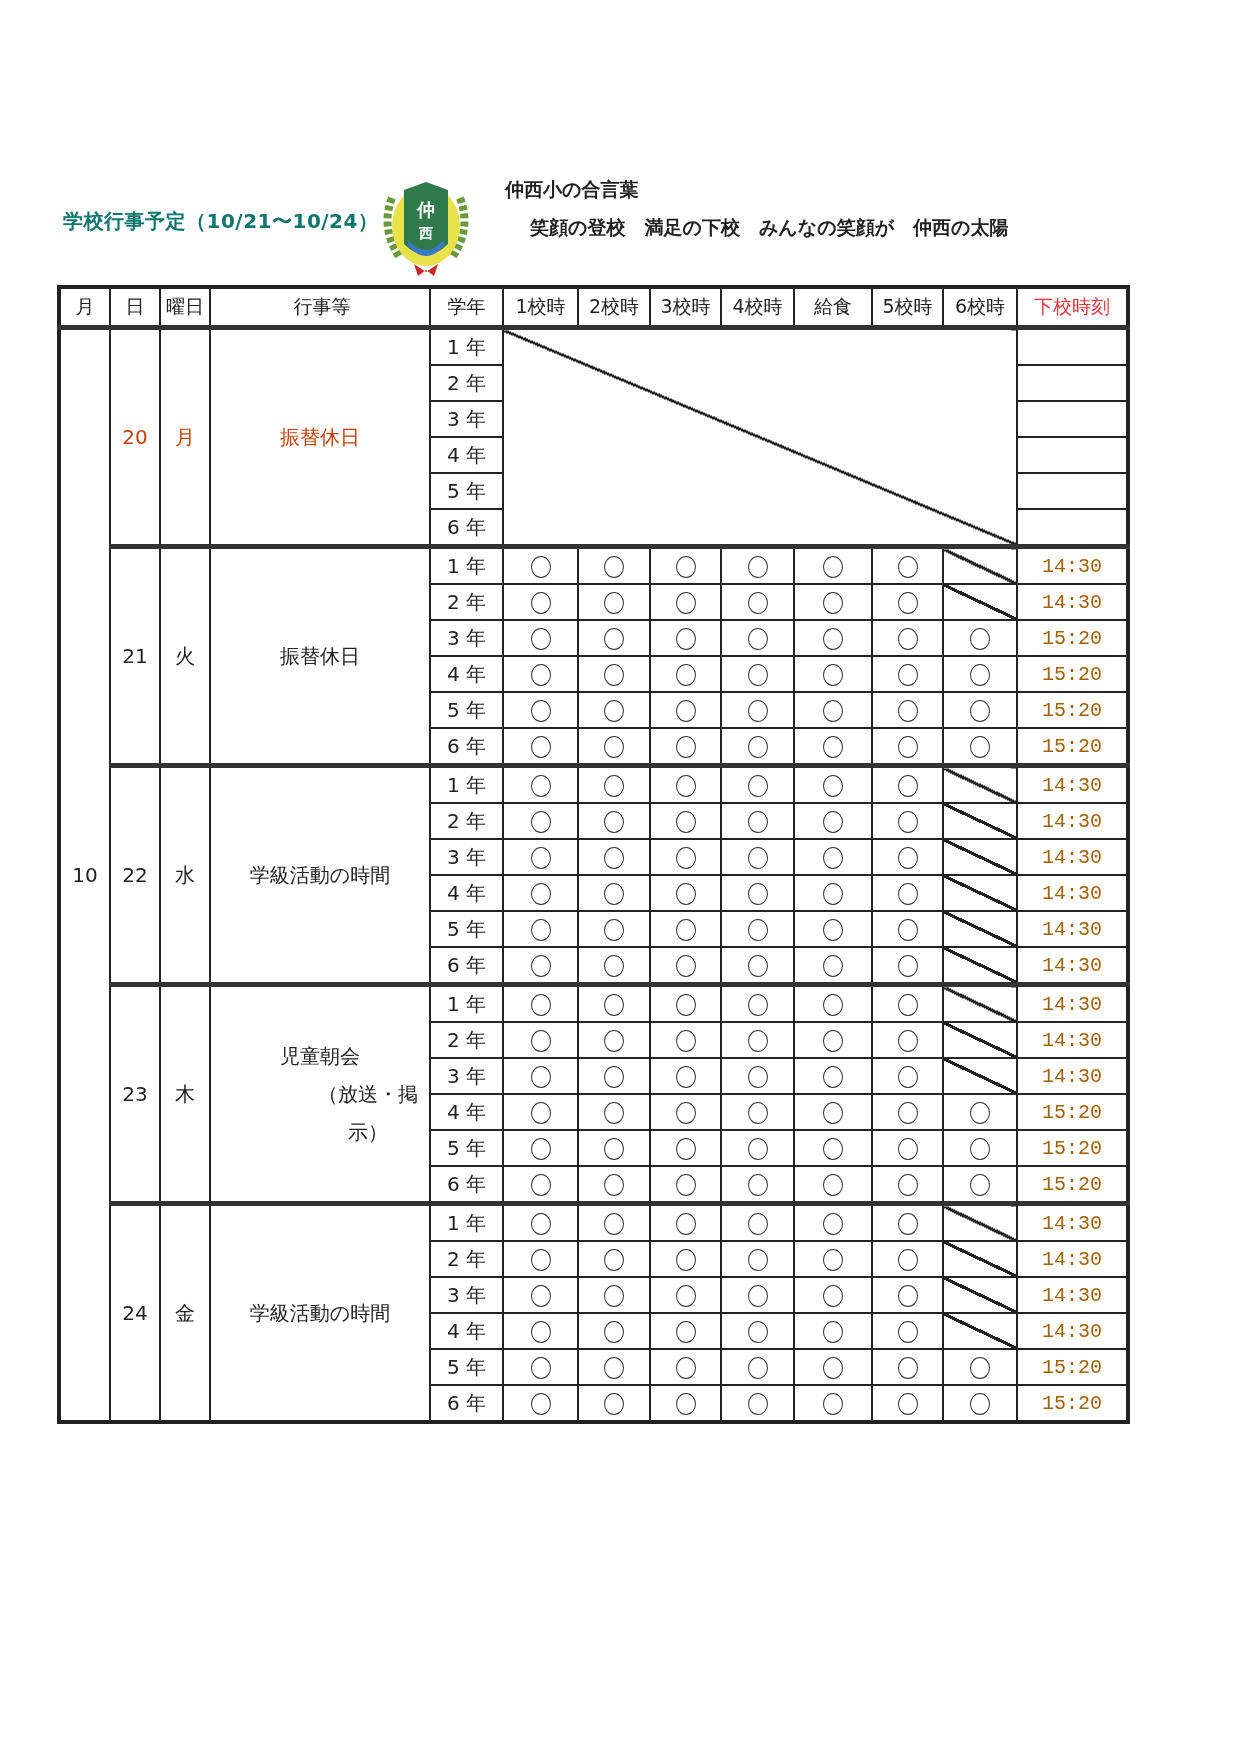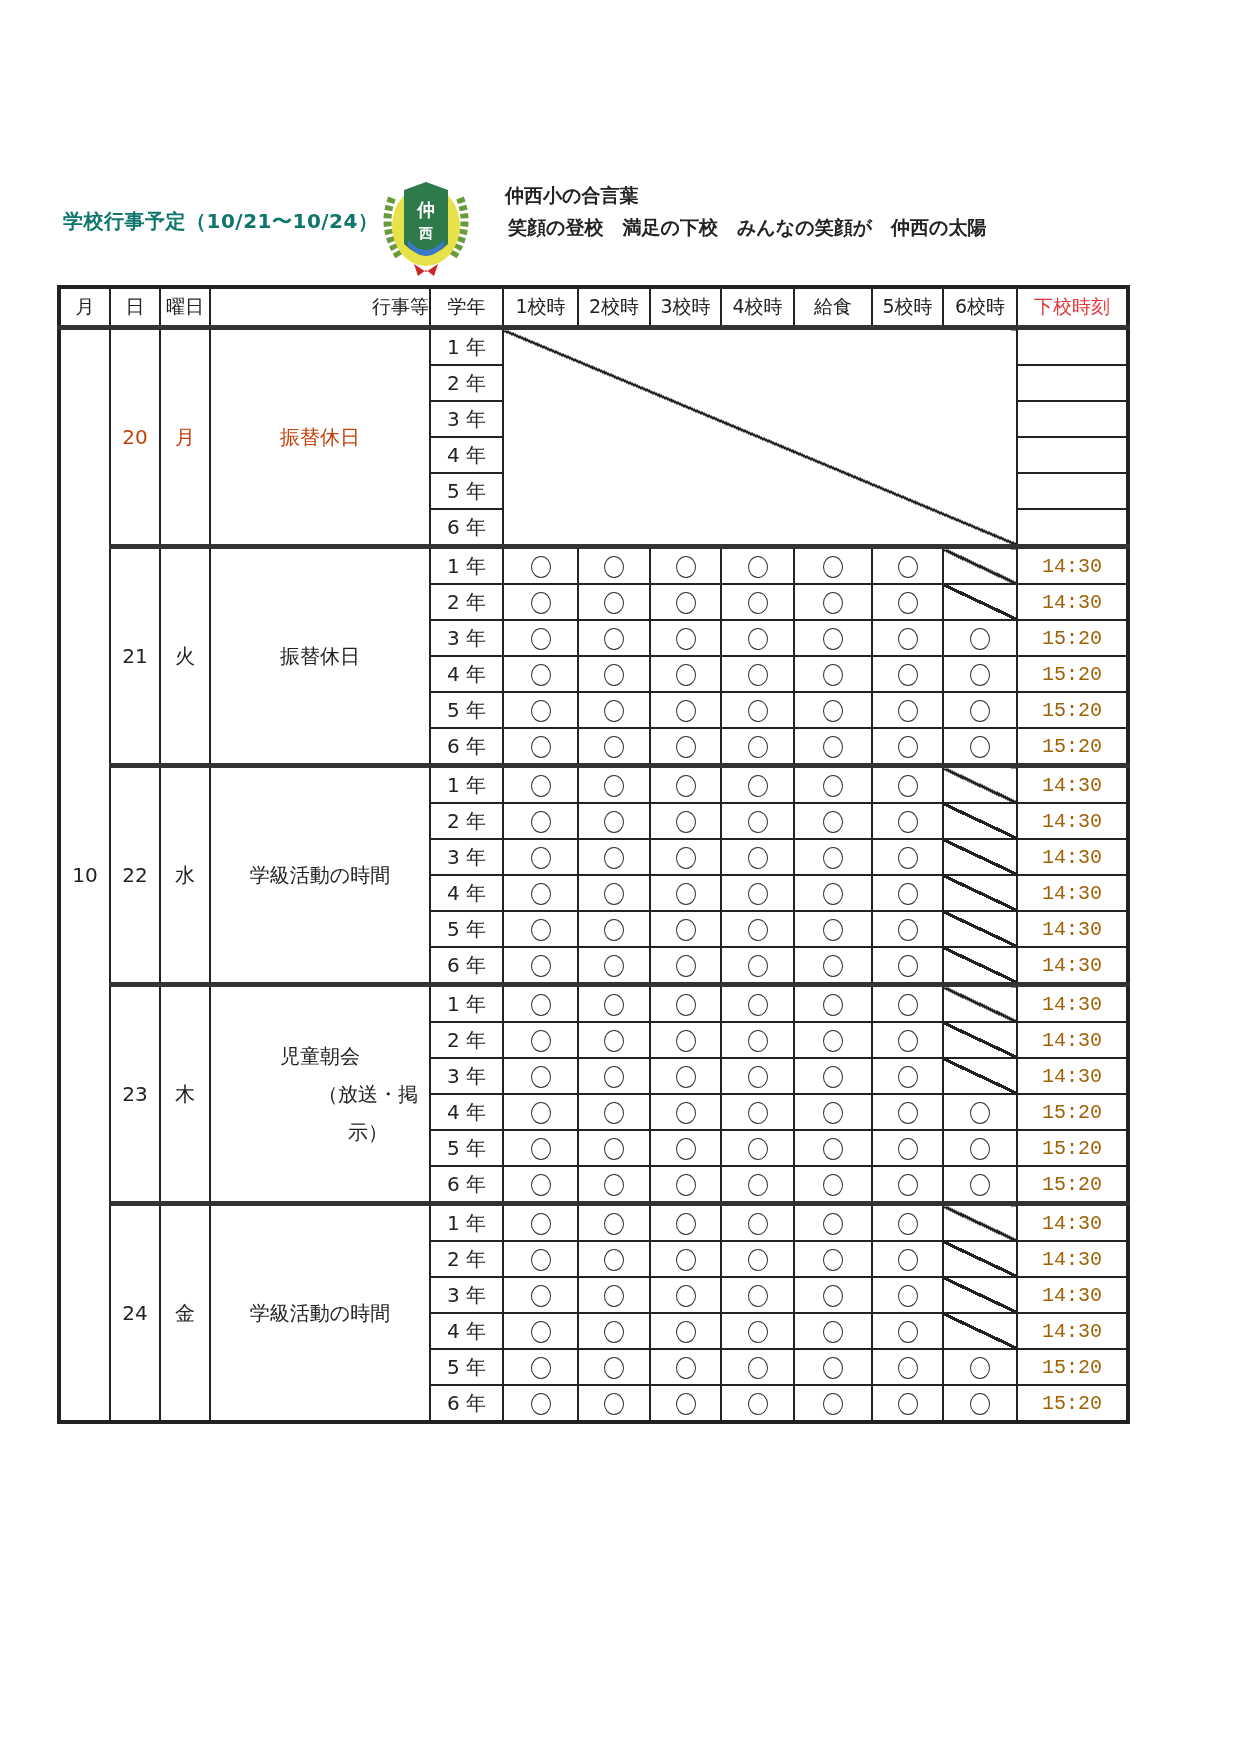--- a/index.html
+++ b/index.html
@@ -1,20 +1,20 @@
 <!DOCTYPE html>
 <html><head>
 <meta charset="utf-8">
 <style>
   html, body { margin:0; padding:0; background:#ffffff; }
   body { width:1240px; height:1754px; position:relative; overflow:hidden;
          font-family:"DejaVu Sans", "Liberation Sans", sans-serif; color:#222; }
   .title { position:absolute; left:63px; top:208px; font-size:20px; font-weight:bold; color:#0f766e; letter-spacing:0.5px; }
-  .motto-head { position:absolute; left:505px; top:183px; font-size:19px; font-weight:bold; color:#222; }
-  .motto { position:absolute; left:508px; top:215px; font-size:19px; font-weight:bold; color:#222; white-space:pre; }
+  .motto-head { position:absolute; left:505px; top:177px; font-size:19px; font-weight:bold; color:#222; }
+  .motto { position:absolute; left:530px; top:215px; font-size:19px; font-weight:bold; color:#222; white-space:pre; }
   .emblem { position:absolute; left:378px; top:168px; width:96px; height:108px; }
 
   table.sched { position:absolute; left:57px; top:285px; border-collapse:collapse;
                 border:4px solid #222; table-layout:fixed; }
   table.sched td, table.sched th { border:2px solid #222; padding:0; font-weight:normal;
                 font-size:20px; height:34px; text-align:center; vertical-align:middle; position:relative; }
   table.sched thead th { height:36px; border-bottom:5px solid #333; font-size:19px; }
   th.red { color:#e8333a; font-weight:bold; }
   tr.block-start td { border-top:5px solid #333; }
   td.event { text-align:left; vertical-align:top; padding:4px 4px 0 4px; font-size:19px; line-height:38px; }
@@ -63,21 +63,21 @@
       <col style="width:78px">
       <col style="width:71px">
       <col style="width:74px">
     <col style="width:111px">
   </colgroup>
   <thead>
     <tr>
       <th>月</th>
       <th>日</th>
       <th>曜日</th>
-      <th style="text-align:right;padding-left:4px">行事等</th>
+      <th style="text-align:center;padding-left:4px">行事等</th>
       <th>学年</th>
       <th>1校時</th>
       <th>2校時</th>
       <th>3校時</th>
       <th>4校時</th>
       <th>給食</th>
       <th>5校時</th>
       <th>6校時</th>
       <th class="red">下校時刻</th>
     </tr>

